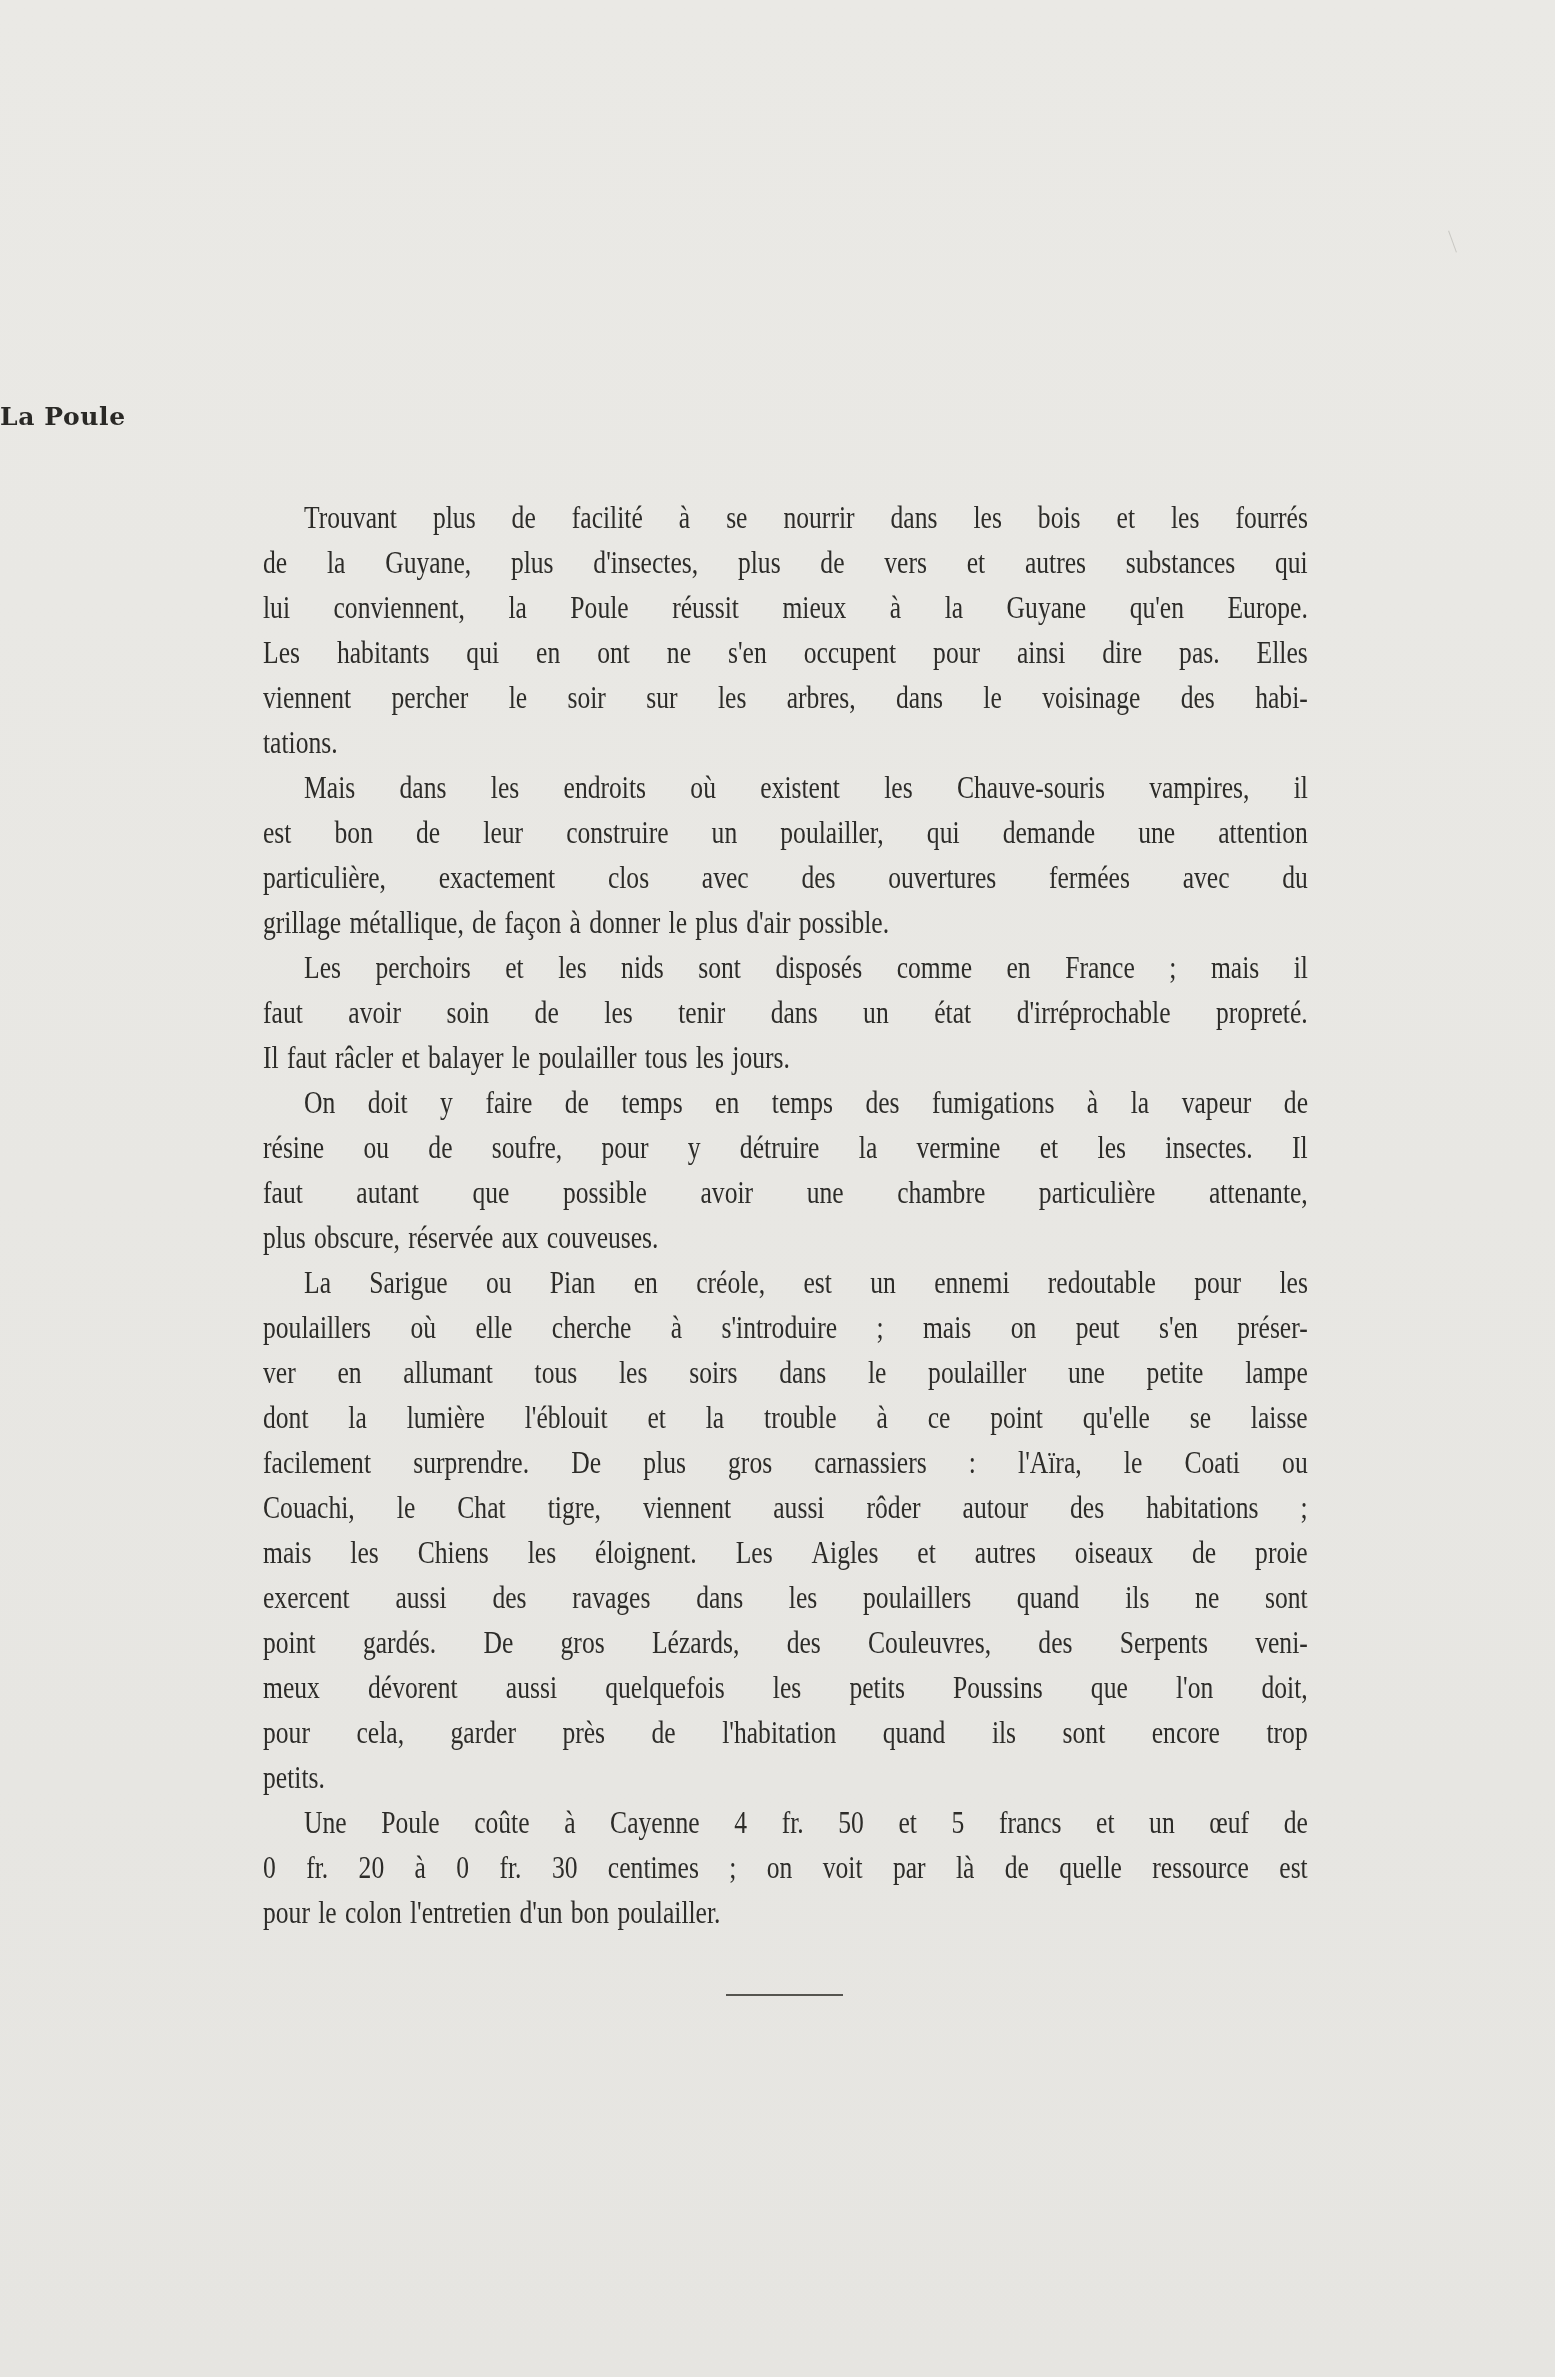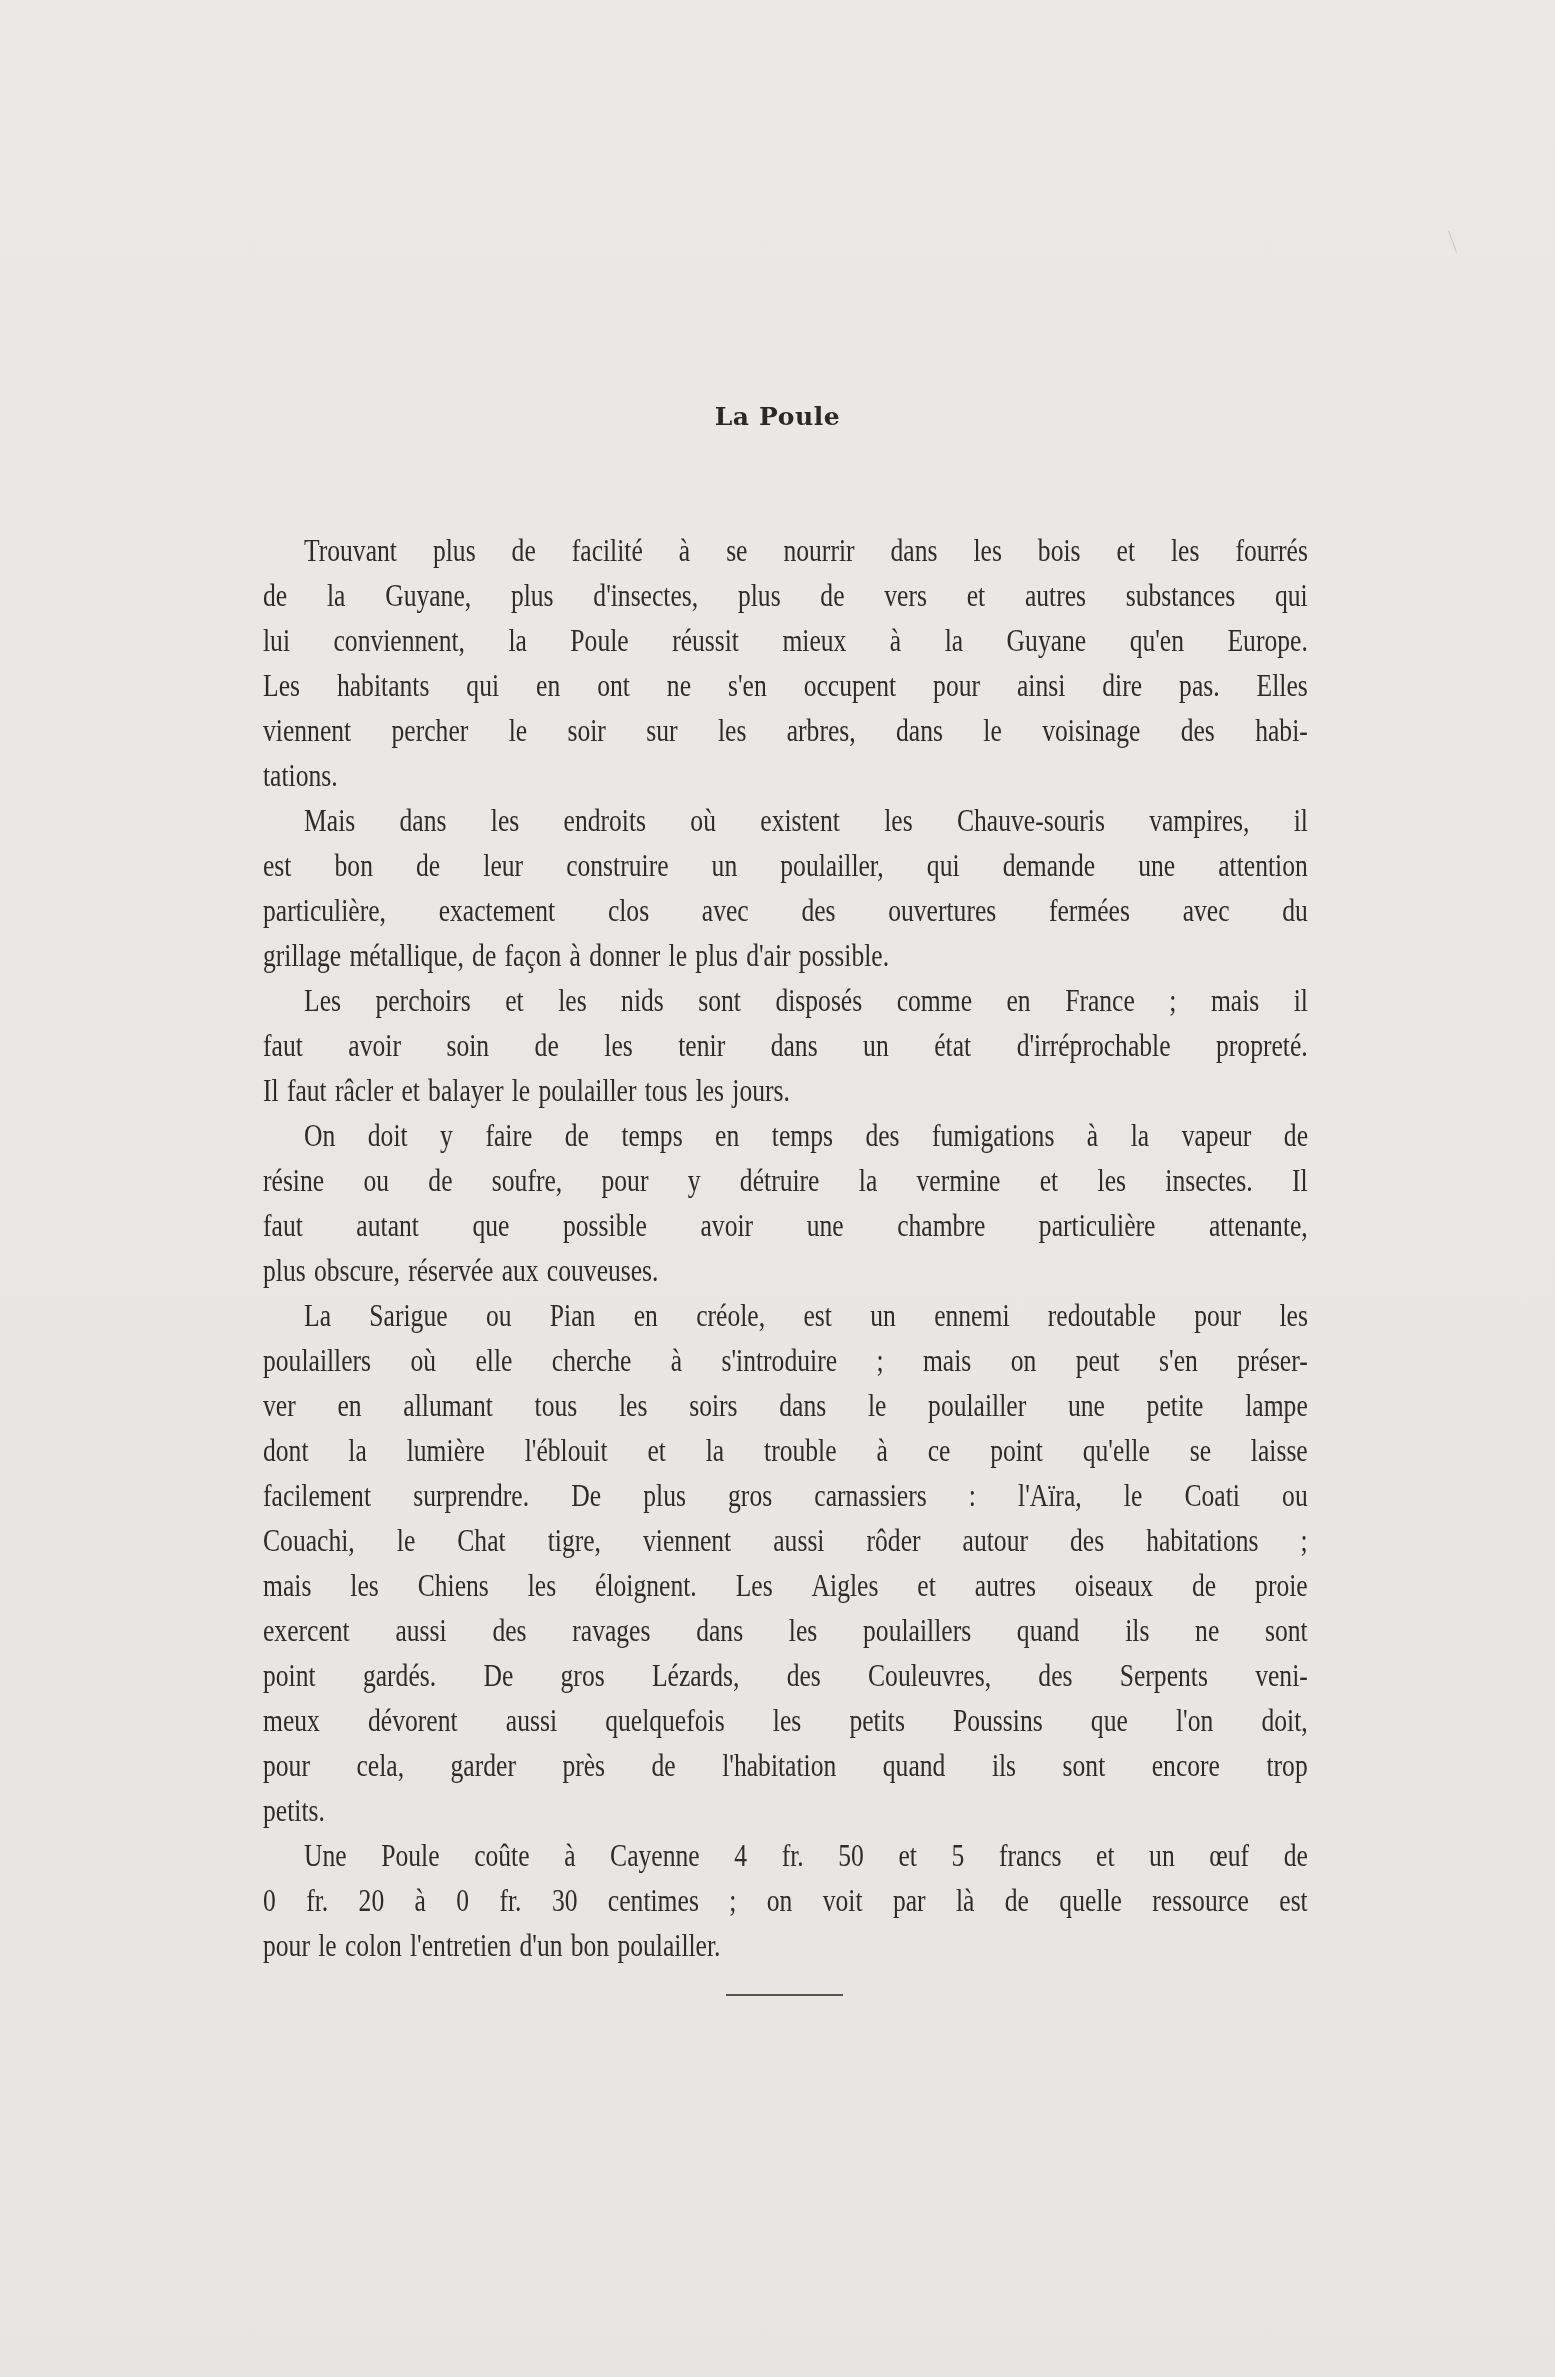--- a/index.html
+++ b/index.html
@@ -48,35 +48,33 @@
       transform: scaleX(0.82);
       transform-origin: left center;
       display: inline-block;
       color: #3a3935;
     }
     .section-title {
       position: absolute;
       left: 0;
       width: 1555px;
       top: 402px;
-      text-align: center;
       font-family: "DejaVu Serif", serif;
       font-weight: bold;
       font-size: 25px;
       color: #2a2926;
       letter-spacing: 0.6px;
     }
     .body-text {
       position: absolute;
       left: 263px;
       top: 495px;
       width: 1045px;
       font-family: "Liberation Serif", serif;
       color: #2d2c29;
-      margin-top: 33px;
     }
     .line {
       height: 45px;
       line-height: 45px;
       font-size: 32px;
       white-space: nowrap;
       display: flex;
       justify-content: space-between;
       transform-origin: left center;
     }

